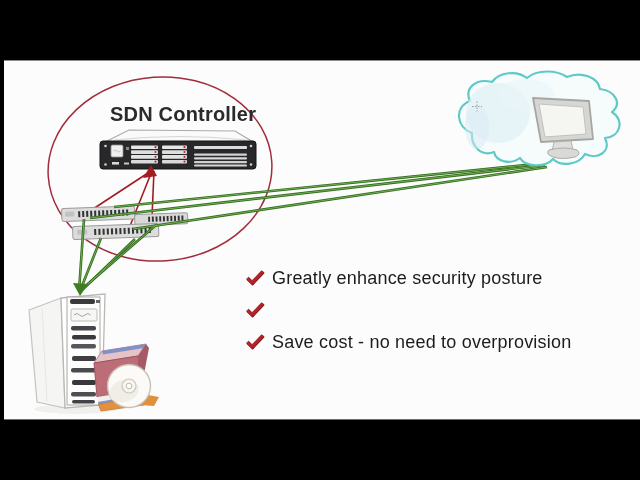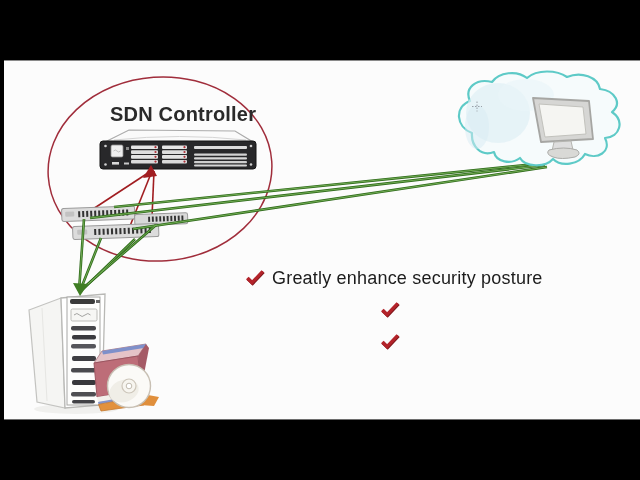--- a/index.html
+++ b/index.html
@@ -8,21 +8,21 @@
   .letterbox{position:absolute;left:0;width:640px;background:#000;}
   #bar-top{top:0;height:60px;}
   #bar-bottom{top:420px;height:60px;}
   #stage{position:absolute;left:4px;top:60px;width:640px;height:360px;
          background:#fcfcfc;box-sizing:border-box;
          border-top:1px solid #8a8a8a;border-bottom:1px solid #6e6e6e;}
   #diagram{position:absolute;left:0;top:0;}
   .label-sdn{position:absolute;left:106px;top:42px;font-size:20px;
              font-weight:600;color:#2a2a2a;letter-spacing:.2px;}
   .bullets{position:absolute;left:241px;top:201px;display:flex;
-           flex-direction:column;align-items:center;}
+           flex-direction:column;}
   .bullet-row{display:flex;align-items:center;height:32px;}
   .bullet-row .chk{width:21px;height:16px;margin-right:6px;flex:0 0 auto;}
   .bullet-text{font-size:18px;color:#1c1c1c;letter-spacing:.2px;
                white-space:nowrap;}
 </style>
 </head>
 <body>
 
 <div class="letterbox" id="bar-top"></div>
 
@@ -235,17 +235,18 @@
       <svg class="chk" viewBox="0 0 21 16">
         <polygon points="1.7,10 4.2,7.5 7.7,11 17.2,1 19.7,3 7.7,15.7" fill="#7e171c"></polygon>
         <polygon points="1,9.3 3.5,6.8 7,10.3 16.5,0.3 19,2.3 7,15" fill="#b3232a"></polygon>
       </svg>
     </div>
     <div class="bullet-row">
       <svg class="chk" viewBox="0 0 21 16">
         <polygon points="1.7,10 4.2,7.5 7.7,11 17.2,1 19.7,3 7.7,15.7" fill="#7e171c"></polygon>
         <polygon points="1,9.3 3.5,6.8 7,10.3 16.5,0.3 19,2.3 7,15" fill="#b3232a"></polygon>
       </svg>
+      <span class="bullet-text">Save cost - no need to overprovision</span>
     </div>
   </div>
 </div>
 
 <div class="letterbox" id="bar-bottom"></div>
 
 </body></html>

